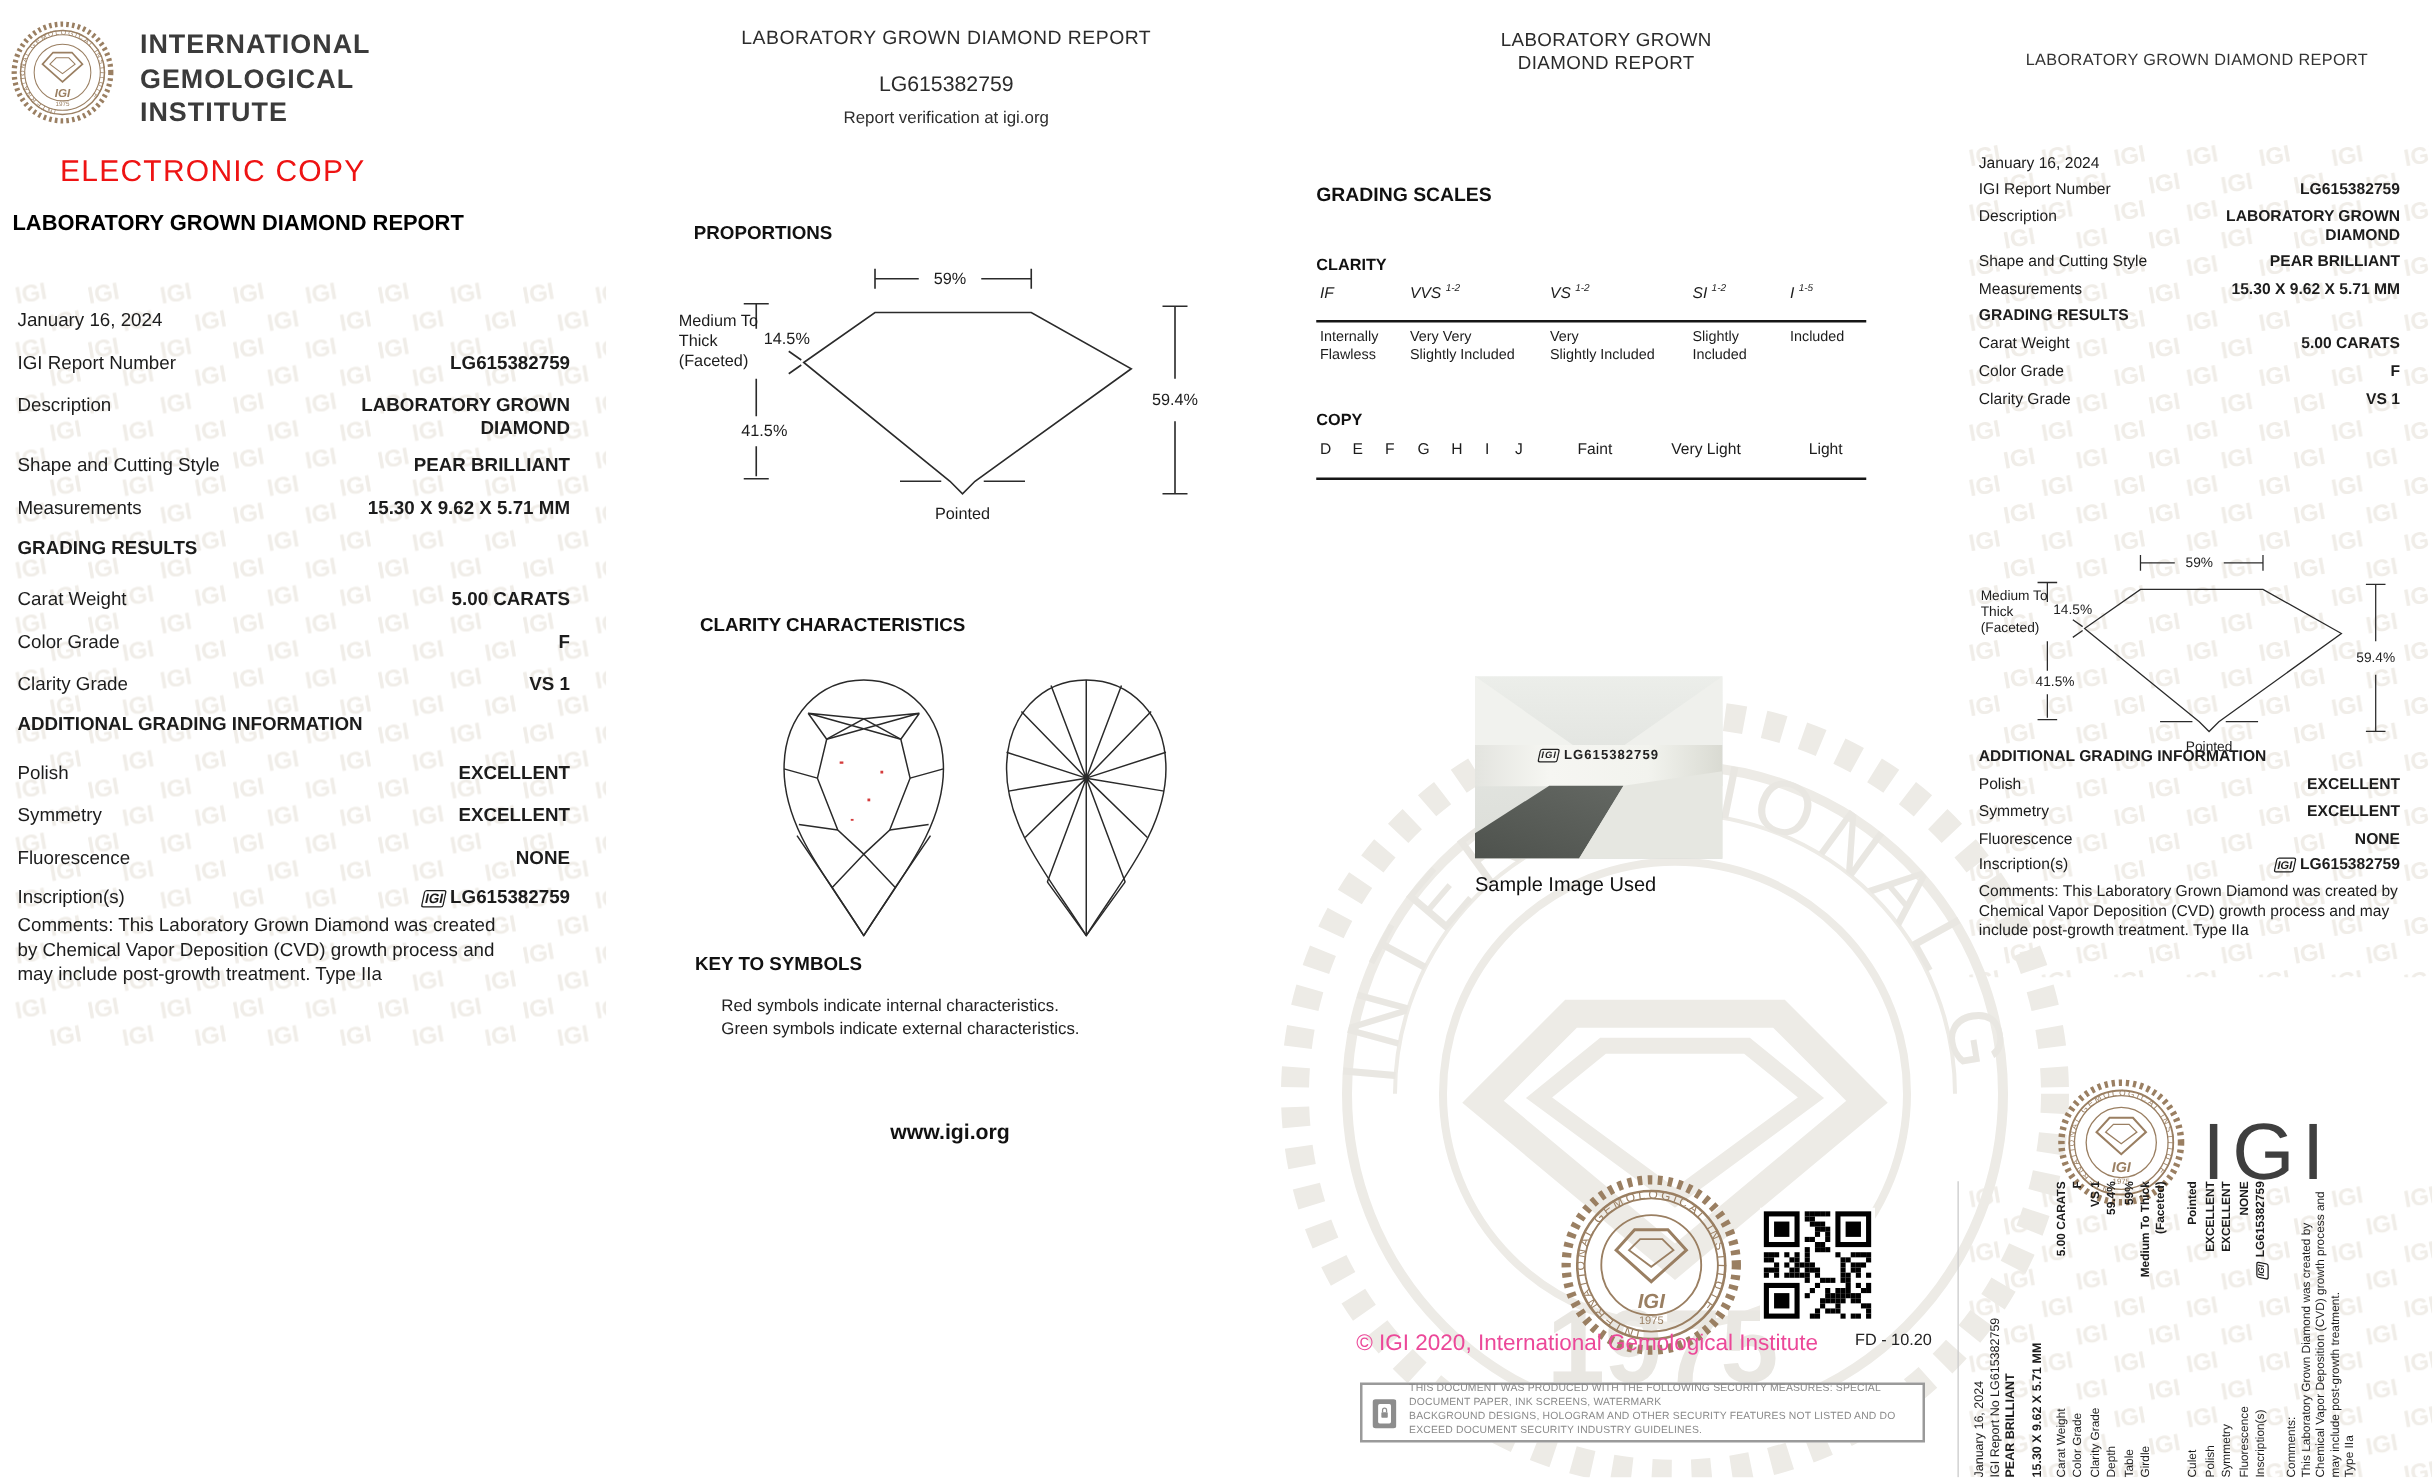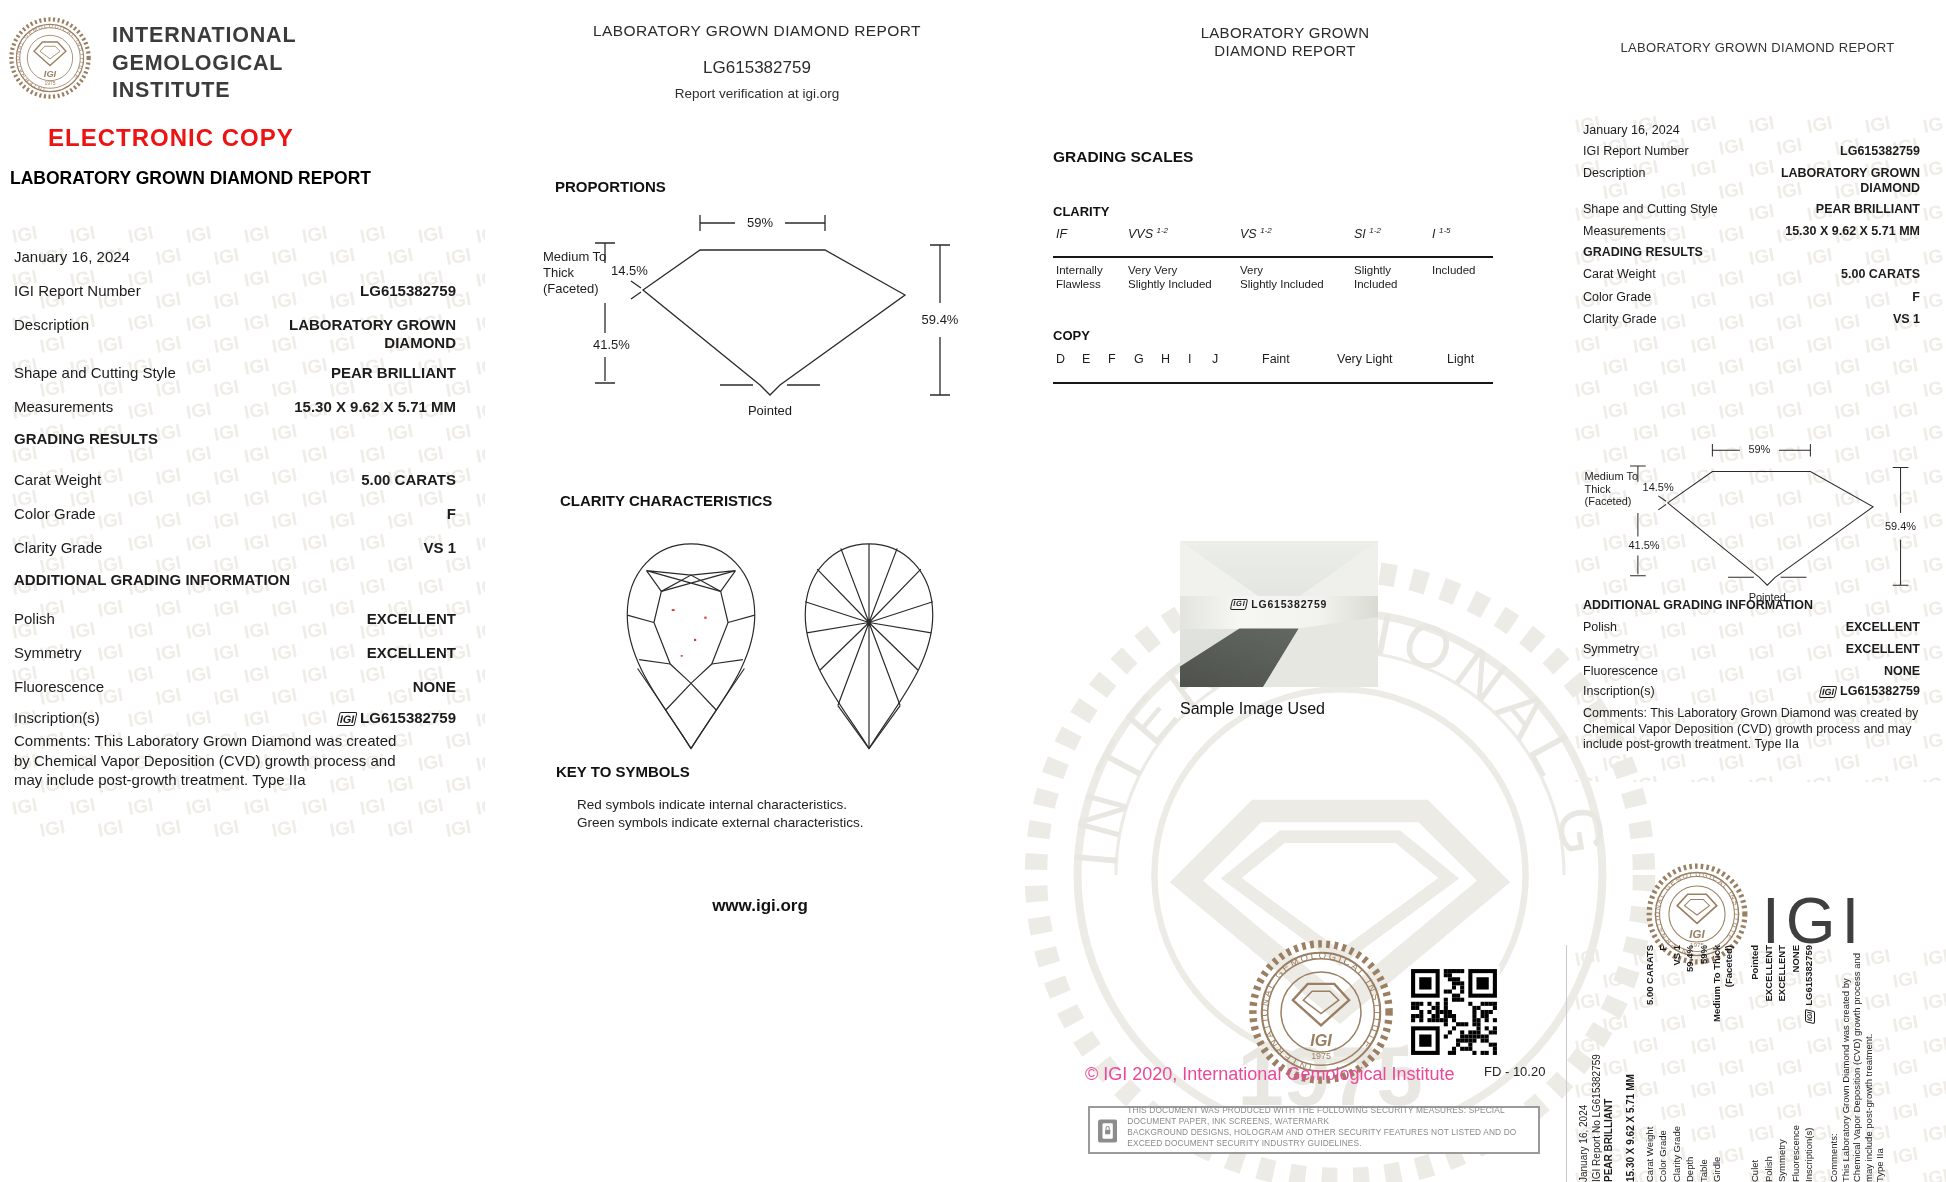--- a/index.html
+++ b/index.html
@@ -3,21 +3,21 @@
 <meta charset="utf-8">
 <style>
   html,body{margin:0;padding:0;background:#ffffff;}
   .page{position:relative;width:1946px;height:1182px;background:#fff;overflow:hidden;
         font-family:"Liberation Sans","DejaVu Sans",sans-serif;color:#1c1c1c;}
   .abs{position:absolute;}
   .b{font-weight:bold;}
   
   .inst-name{position:absolute;left:112px;top:22px;font-size:21.5px;line-height:27.5px;
              font-weight:bold;color:#3b3b3b;letter-spacing:.8px;}
-  .ecopy{position:absolute;left:48px;top:124px;font-size:24px;font-weight:bold;
+  .ecopy{position:absolute;left:48px;top:124px;font-size:24px;font-weight:normal;
          color:#ee1313;letter-spacing:1px;}
   .lp-title{position:absolute;left:10px;top:168px;font-size:17.5px;font-weight:bold;color:#000;}
   .lbl-row{position:absolute;display:flex;justify-content:space-between;}
   .lp-row{left:14px;width:442px;font-size:15px;}
   .lp-row .val{font-weight:bold;text-align:right;line-height:18px;}
   .lp-head{position:absolute;left:14px;font-size:15px;font-weight:bold;}
   .lp-comments{position:absolute;left:14px;top:731px;width:400px;font-size:15px;line-height:19.5px;}
   
   .c-title{position:absolute;left:532px;width:450px;text-align:center;font-size:15.5px;
            letter-spacing:.4px;color:#2b2b2b;}

